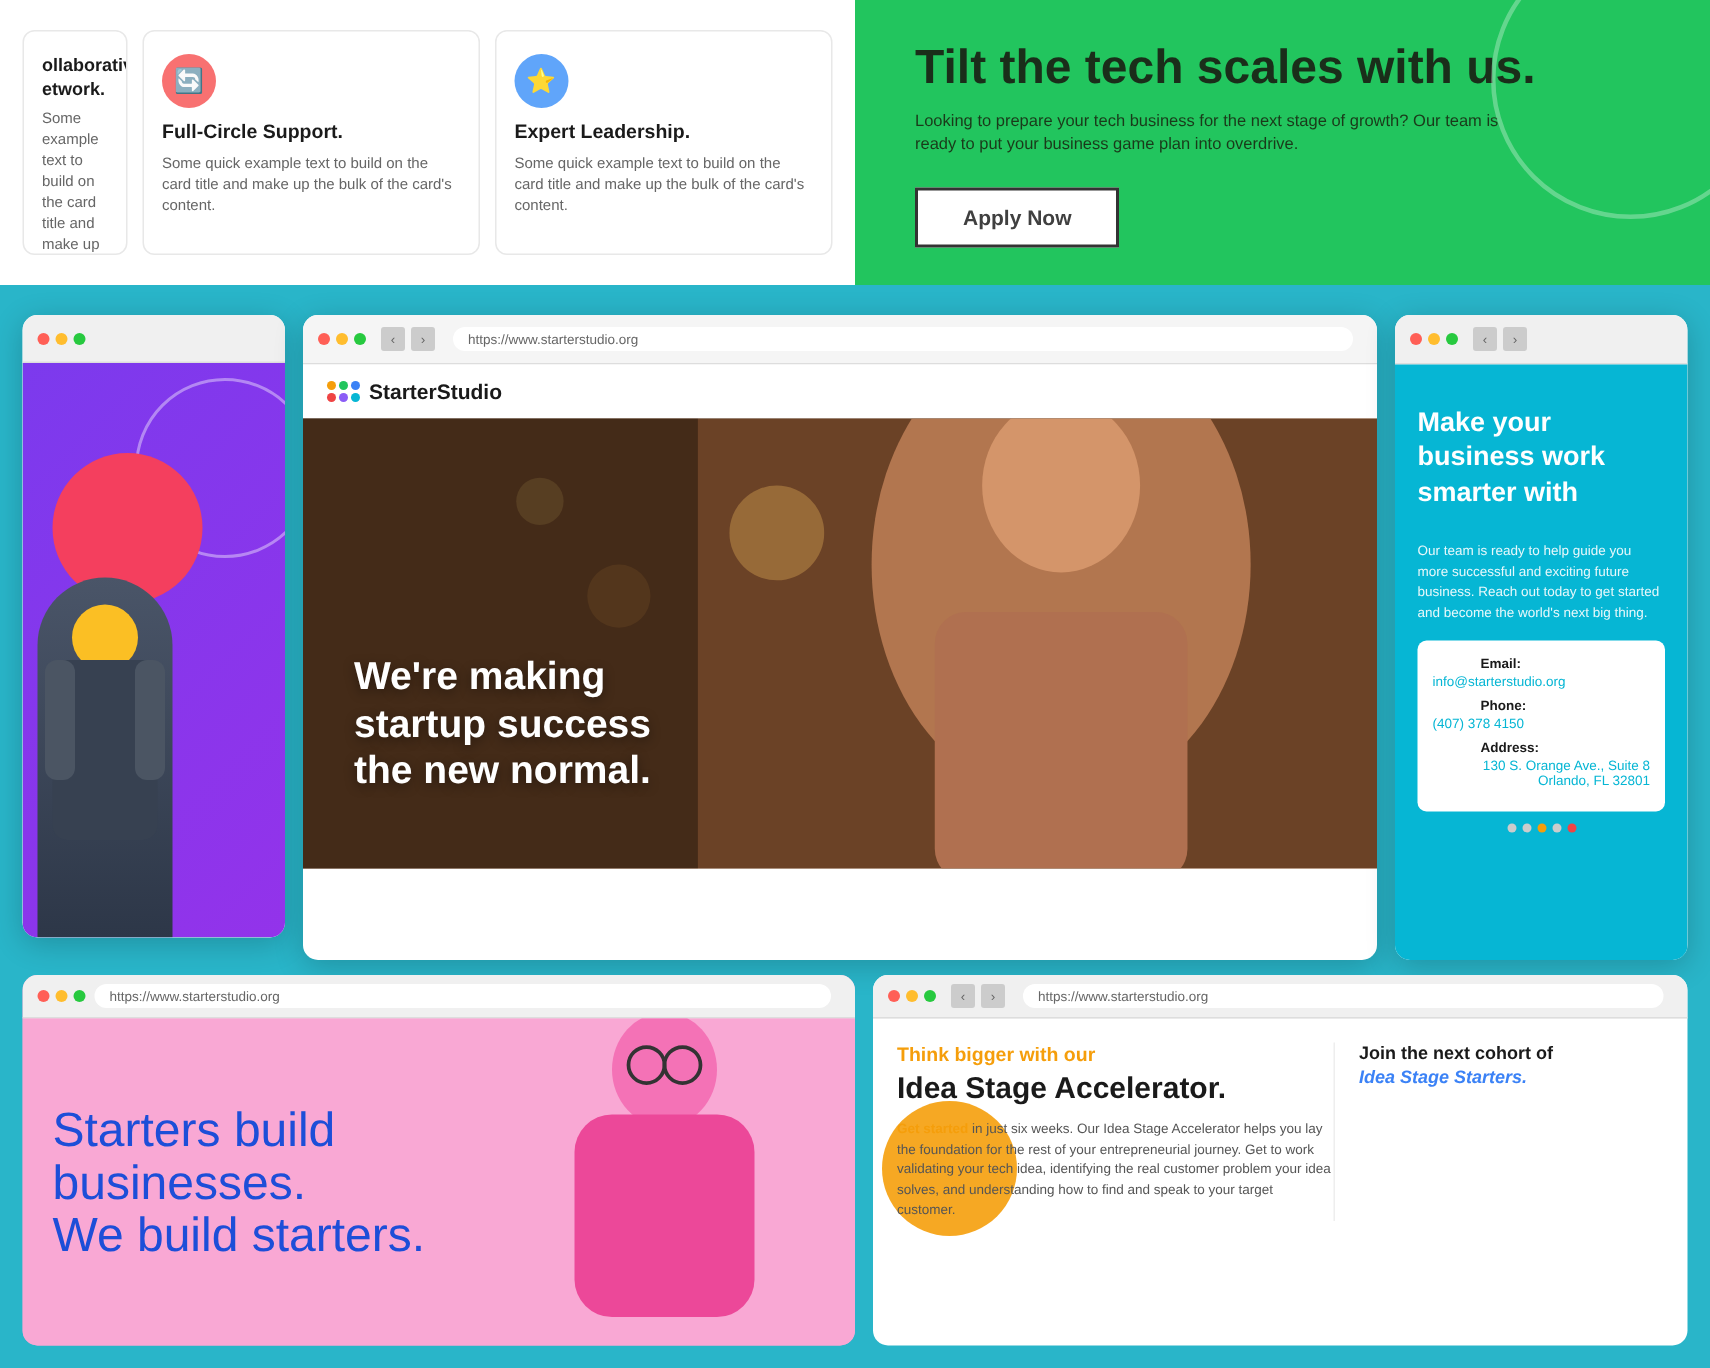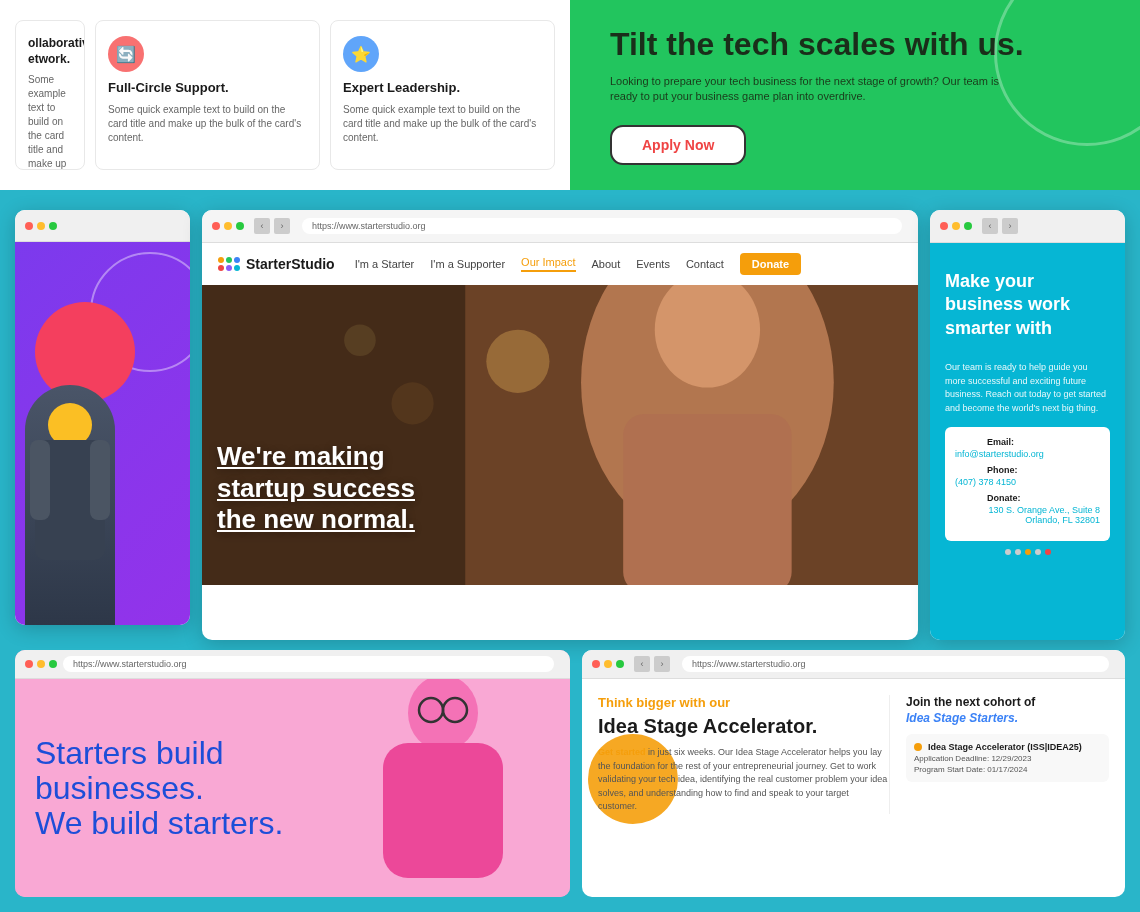--- a/index.html
+++ b/index.html
@@ -108,25 +108,25 @@
       font-size: 11px;
       color: #1a3a1a;
       margin-bottom: 20px;
       line-height: 1.4;
       max-width: 400px;
     }
 
     .apply-btn {
       background: white;
       border: 2px solid #333;
-      border-radius: 13px;
+      border-radius: 0;
       padding: 10px 30px;
       font-size: 14px;
       font-weight: 600;
-      color: #ef4444;
+      color: #404040;
       cursor: pointer;
       width: fit-content;
       display: inline-block;
     }
 
     
     .middle-section {
       display: flex;
       width: 100%;
       height: 460px;
@@ -333,27 +333,26 @@
 
     .hero-overlay {
       position: absolute;
       inset: 0;
       background: rgba(0,0,0,0.25);
     }
 
     .hero-text {
       position: absolute;
       bottom: 50px;
-      left: 15px;
+      left: 34px;
       color: white;
       font-size: 26px;
       font-weight: 800;
       line-height: 1.2;
       text-shadow: 0 2px 8px rgba(0,0,0,0.4);
-      text-decoration: underline;
     }
 
     
     .browser-right {
       width: 195px;
       height: 430px;
       flex-shrink: 0;
     }
 
     .right-content {
@@ -632,29 +631,20 @@
         <div class="ss-logo-dots">
           <div class="ss-dot d1"></div>
           <div class="ss-dot d2"></div>
           <div class="ss-dot d3"></div>
           <div class="ss-dot d4"></div>
           <div class="ss-dot d5"></div>
           <div class="ss-dot d6"></div>
         </div>
         <span>StarterStudio</span>
       </div>
-      <div class="nav-links">
-        <a class="nav-link" href="#">I'm a Starter</a>
-        <a class="nav-link" href="#">I'm a Supporter</a>
-        <a class="nav-link active" href="#">Our Impact</a>
-        <a class="nav-link" href="#">About</a>
-        <a class="nav-link" href="#">Events</a>
-        <a class="nav-link" href="#">Contact</a>
-        <button class="donate-btn">Donate</button>
-      </div>
     </div>
 
     <div class="hero-image">
       <div class="hero-overlay"></div>
 
       <svg width="100%" height="100%" viewBox="0 0 680 300" preserveAspectRatio="xMidYMid slice" style="position:absolute;inset:0;">
         <rect width="680" height="300" fill="#6b4226"></rect>
         <ellipse cx="480" cy="100" rx="120" ry="150" fill="#c4835a" opacity="0.8"></ellipse>
         <ellipse cx="480" cy="50" rx="50" ry="55" fill="#d4956a"></ellipse>
         <rect x="400" y="130" width="160" height="170" rx="20" fill="#b07050"></rect>
@@ -686,21 +676,21 @@
       </div>
     </div>
     <div class="right-content">
       <div class="right-title">Make your business work smarter with</div>
       <div class="right-text">Our team is ready to help guide you more successful and exciting future business. Reach out today to get started and become the world's next big thing.</div>
       <div class="contact-section">
         <div class="contact-label">Email:</div>
         <div class="contact-value">info@starterstudio.org</div>
         <div class="contact-label">Phone:</div>
         <div class="contact-value">(407) 378 4150</div>
-        <div class="contact-label">Donate:</div>
+        <div class="contact-label">Address:</div>
         <div class="contact-value" style="color:#06b6d4;font-size:9px;text-align:right;">130 S. Orange Ave., Suite 8<br>Orlando, FL 32801</div>
       </div>
       <div class="dots-row">
         <div class="indicator-dot"></div>
         <div class="indicator-dot"></div>
         <div class="indicator-dot active"></div>
         <div class="indicator-dot"></div>
         <div class="indicator-dot active2"></div>
       </div>
     </div>
@@ -765,24 +755,16 @@
             <span style="color:#f59e0b;font-weight:600;">Get started</span> in just six weeks. Our Idea Stage Accelerator helps you lay the foundation for the rest of your entrepreneurial journey. Get to work validating your tech idea, identifying the real customer problem your idea solves, and understanding how to find and speak to your target customer.
           </div>
         </div>
       </div>
 
       <div class="join-section">
         <div class="join-title">
           <span>Join the next cohort of</span><br>
           <span class="join-highlight">Idea Stage Starters.</span>
         </div>
-        <div class="cohort-card">
-          <div style="display:flex;align-items:center;gap:6px;">
-            <div style="width:8px;height:8px;background:#f59e0b;border-radius:50%;flex-shrink:0;"></div>
-            <div class="cohort-title">Idea Stage Accelerator (ISS|IDEA25)</div>
-          </div>
-          <div class="cohort-detail">Application Deadline: 12/29/2023</div>
-          <div class="cohort-detail">Program Start Date: 01/17/2024</div>
-        </div>
       </div>
     </div>
   </div>
 </div>
 
 </body></html>

